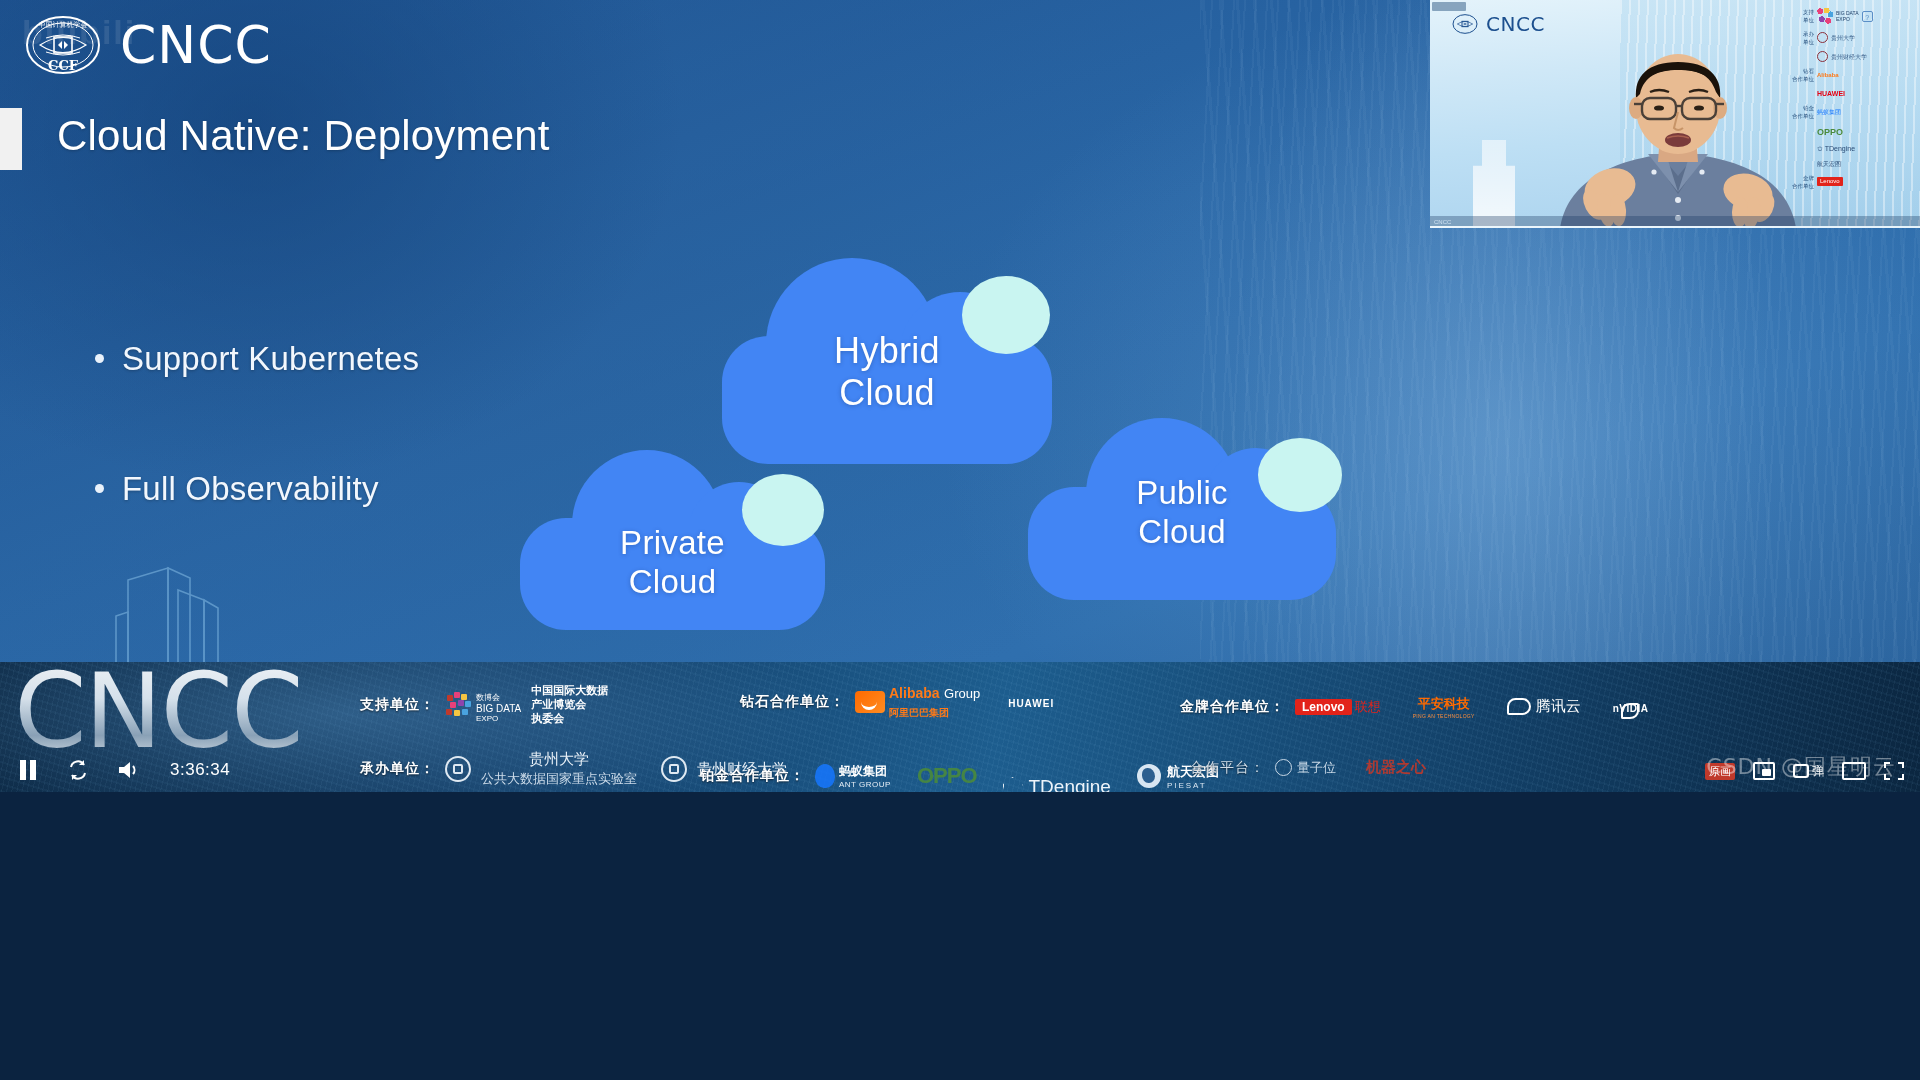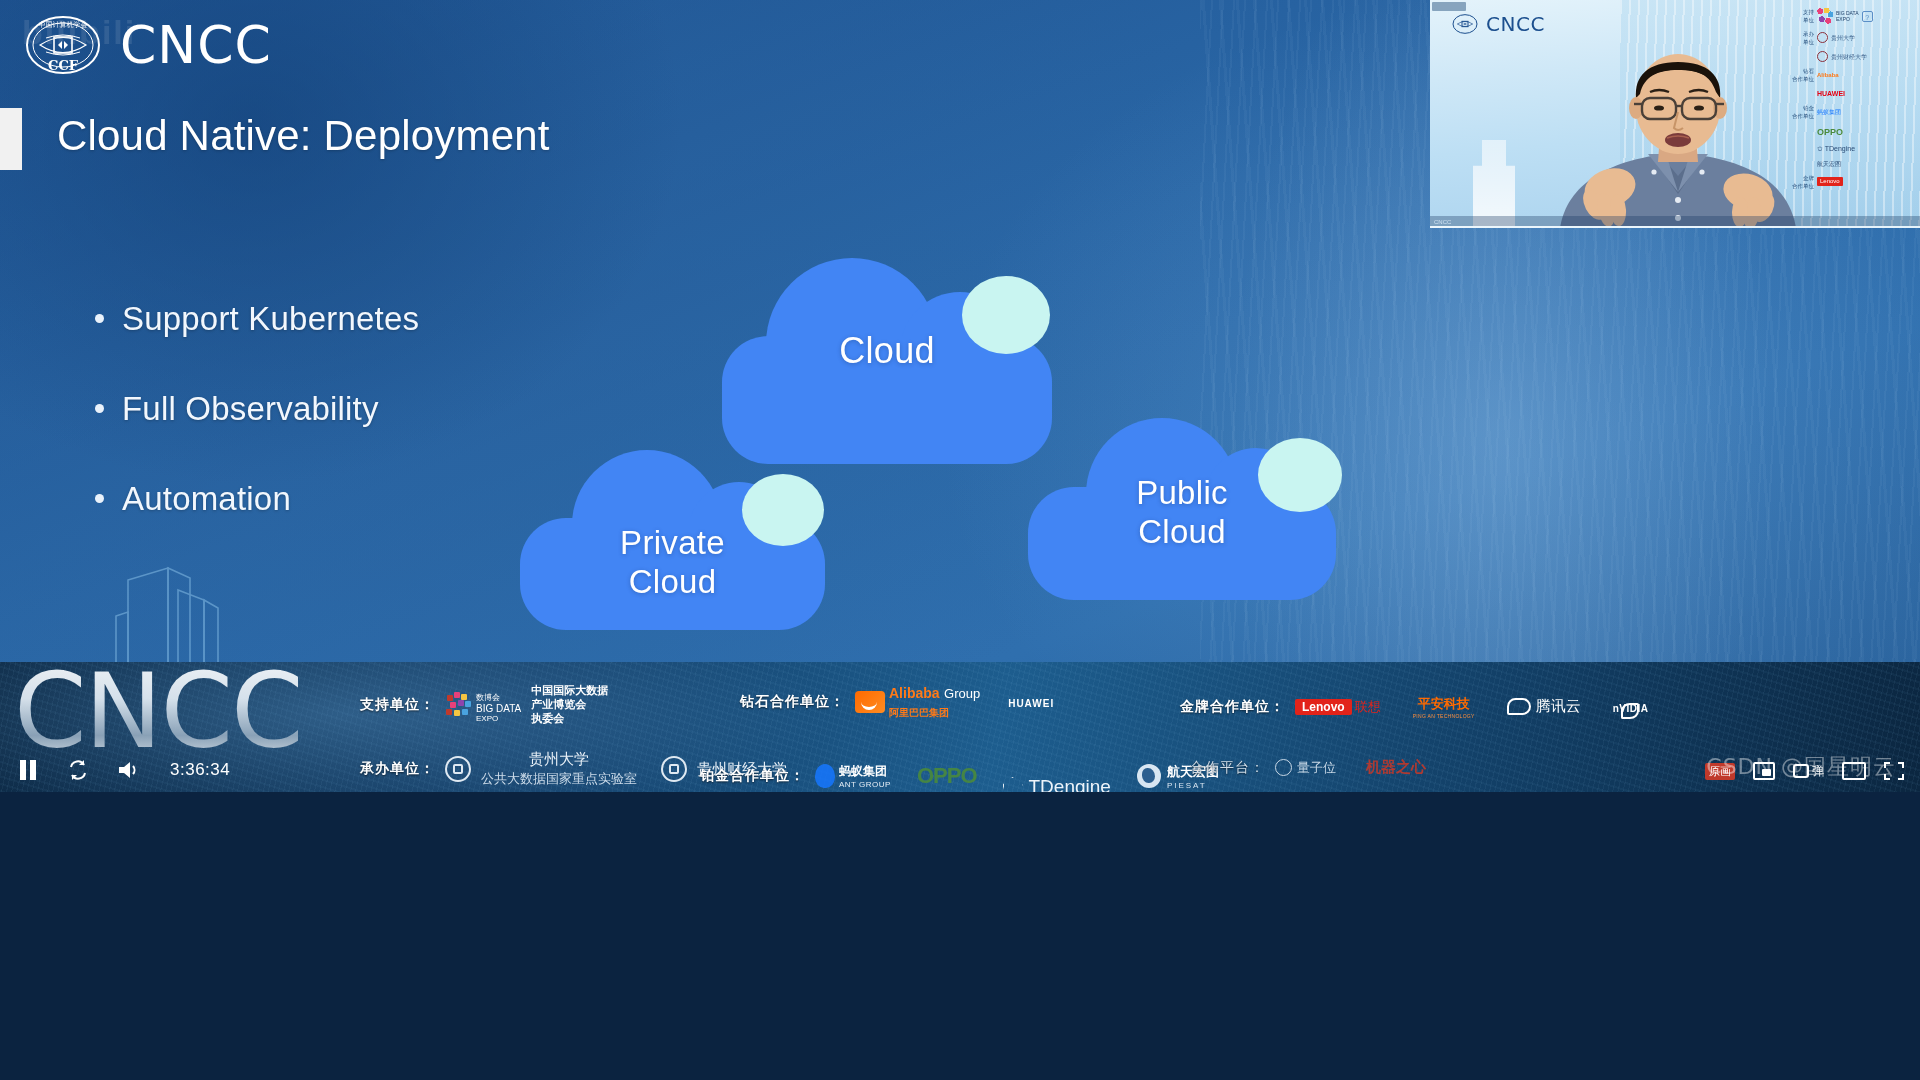--- a/index.html
+++ b/index.html
@@ -52,21 +52,21 @@
                background:#f1f1f1; }
   .slide-title { position:absolute; left:57px; top:112px; font-size:42px; color:#ffffff;
                  font-weight:400; letter-spacing:.2px; text-shadow:0 1px 3px rgba(0,0,0,.22); }
 
   
   .bullets { position:absolute; left:95px; top:300px; }
   .bullet { display:flex; align-items:baseline; gap:18px; margin-bottom:52px; }
   .bullet .dot { width:9px; height:9px; border-radius:50%; background:#eaf2fb;
                  flex:0 0 auto; transform:translateY(-7px); }
   .bullet .txt { font-size:33px; color:#f2f7fd; letter-spacing:.2px;
-                 text-shadow:0 1px 3px rgba(0,0,0,.25); }
+                 text-shadow:0 1px 3px rgba(0,0,0,.25);margin-top:40px; }
 
   
   .tower { position:absolute; left:18px; bottom:0; width:330px; height:420px;
            opacity:.55; pointer-events:none; }
 
   
   .cloud { position:absolute; }
   .cloud .body { position:absolute; left:0; bottom:0; width:100%; height:62%;
                  background:#4285f4; border-radius:46px; }
   .cloud .puff { position:absolute; background:#4285f4; border-radius:50%; }
@@ -278,24 +278,20 @@
 
     <div class="bullets">
       <div class="bullet">
         <span class="dot"></span>
         <span class="txt">Support Kubernetes</span>
       </div>
       <div class="bullet">
         <span class="dot"></span>
         <span class="txt">Full Observability</span>
       </div>
-      <div class="bullet">
-        <span class="dot"></span>
-        <span class="txt">Automation</span>
-      </div>
     </div>
 
     <svg class="tower" viewBox="0 0 330 420">
       <g fill="none" stroke="#9cd2f5" stroke-width="1.6" opacity=".8">
         <path d="M110 50 L150 38 L150 300 L110 300 Z"></path>
         <path d="M150 38 L172 48 L172 300 L150 300 Z"></path>
         <path d="M98 86 L110 82 L110 150 L98 150 Z"></path>
         <path d="M98 150 L140 142 L140 230 L98 230 Z"></path>
         <path d="M140 142 L162 152 L162 238 L140 238 Z"></path>
         <path d="M98 230 L140 230 L140 278 L98 278 Z"></path>
@@ -309,20 +305,21 @@
         <path d="M20 320 L36 300 L286 300 L300 320"></path>
       </g>
     </svg>
 
     <div class="cloud" id="cloud-hybrid">
       <div class="hl"></div>
       <div class="puff a"></div>
       <div class="puff b"></div>
       <div class="body"></div>
       <div class="label">
+        <div>Hybrid</div>
         <div>Cloud</div>
       </div>
     </div>
 
     <div class="cloud" id="cloud-private">
       <div class="hl"></div>
       <div class="puff a"></div>
       <div class="puff b"></div>
       <div class="body"></div>
       <div class="label">

